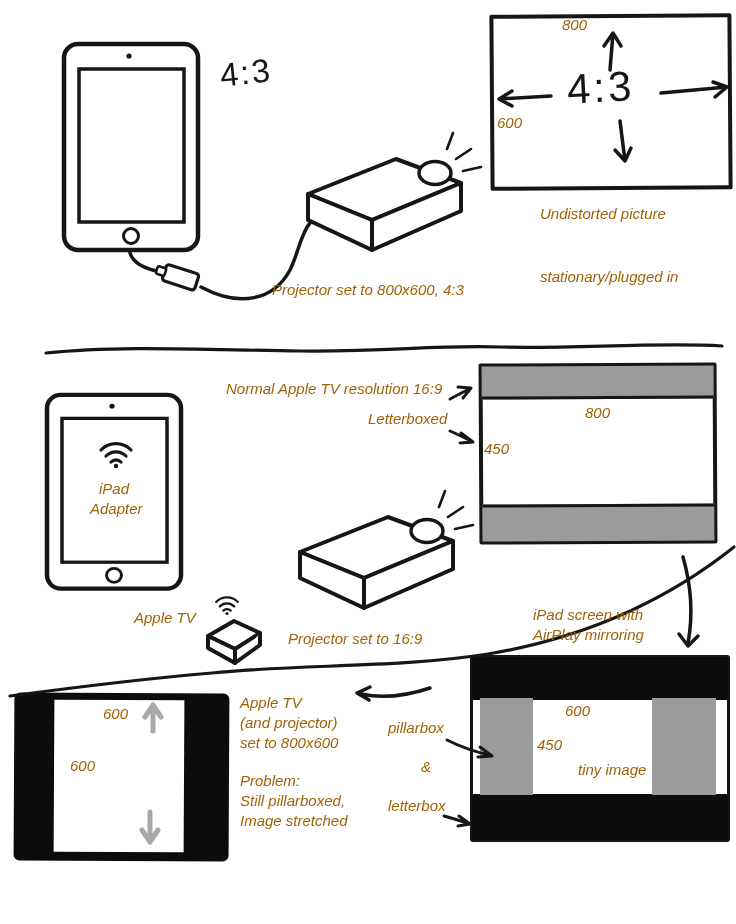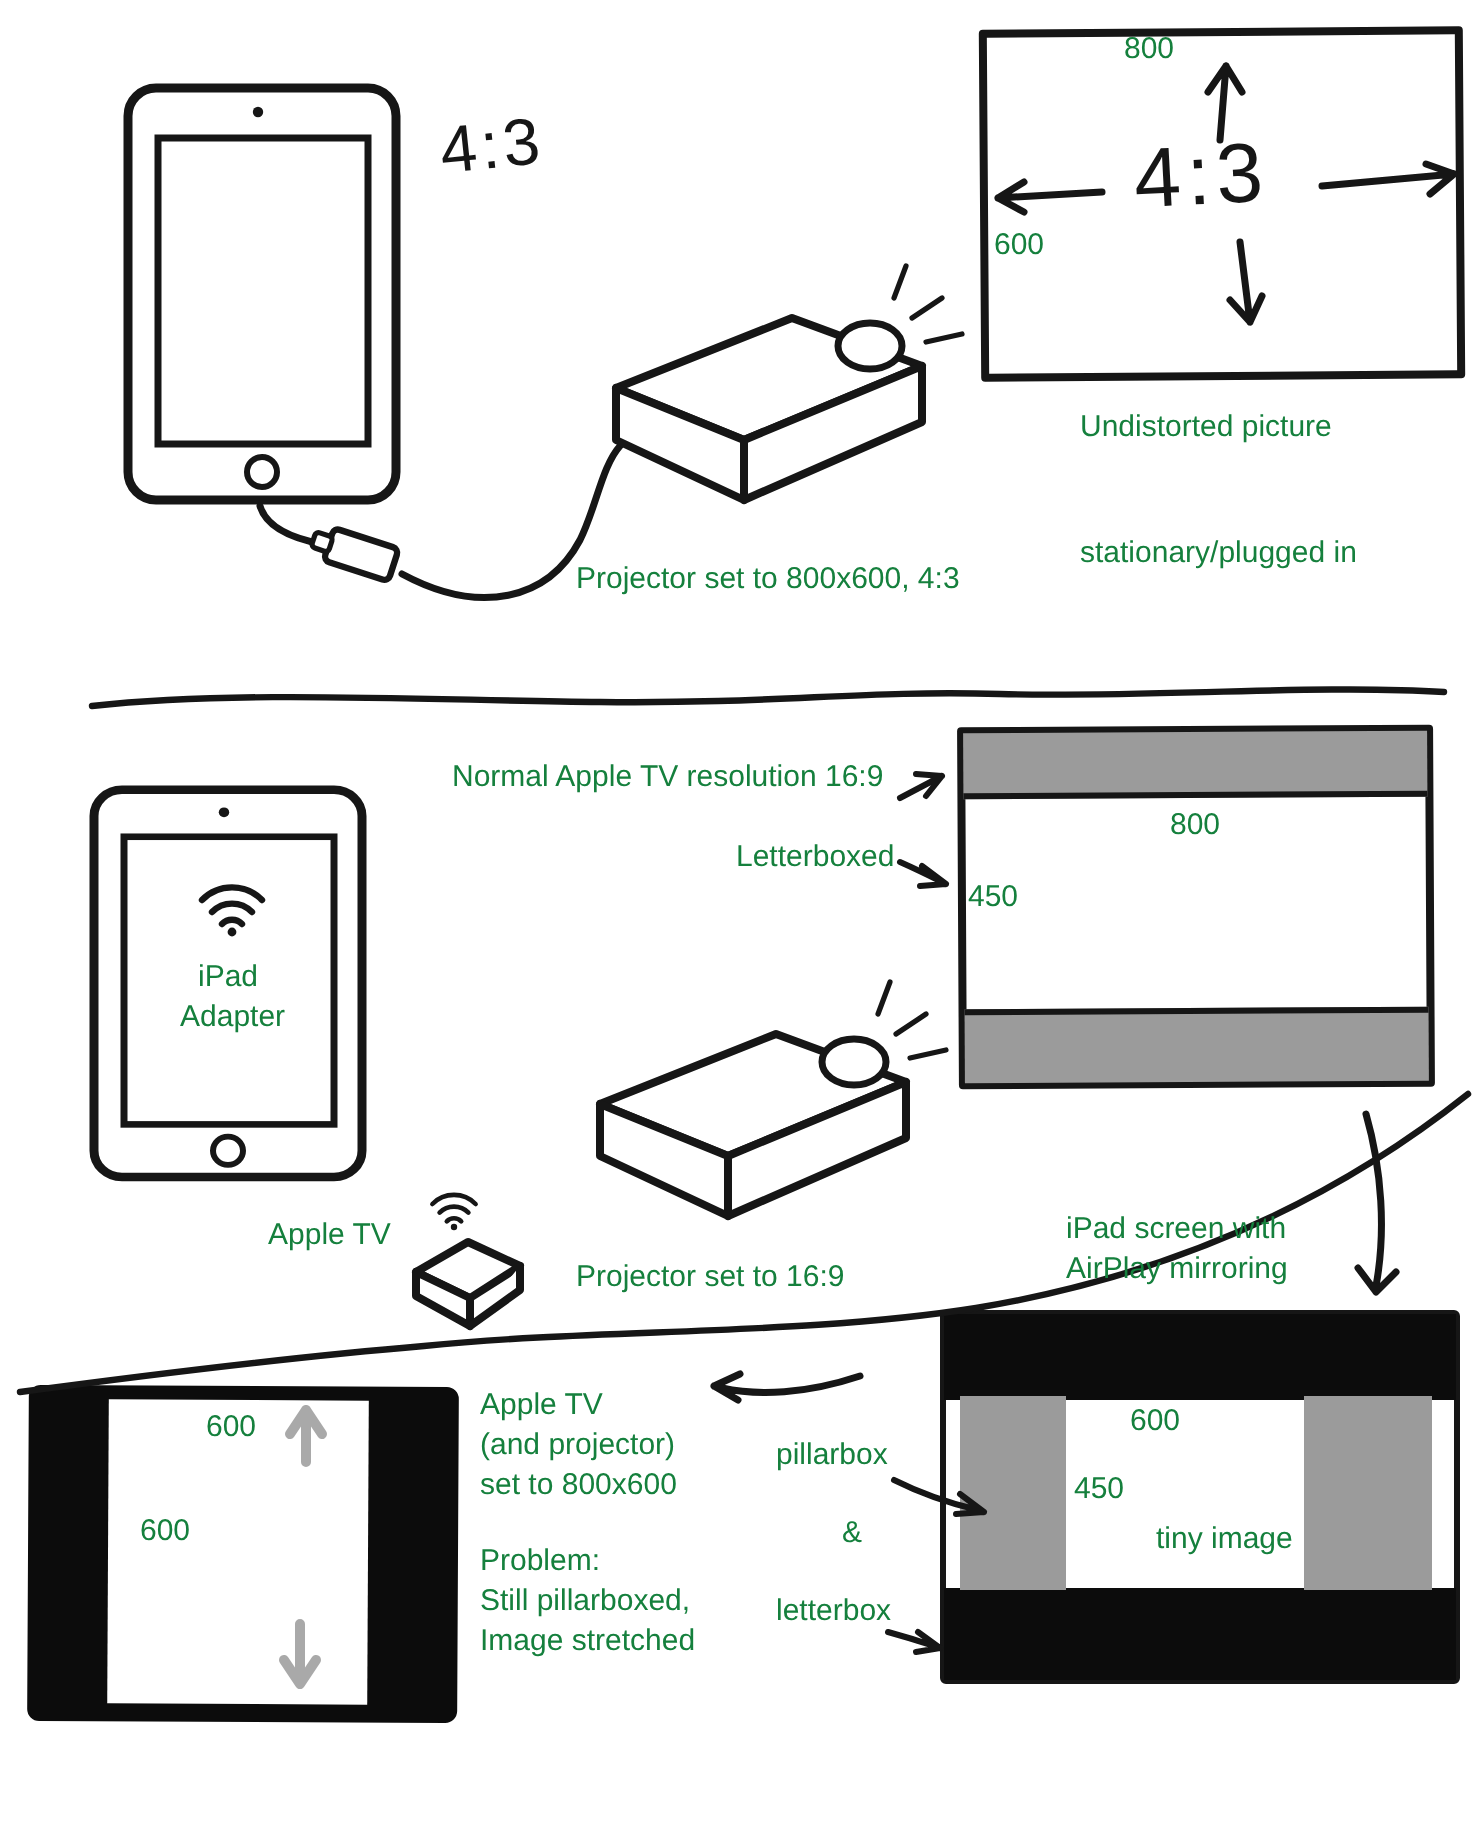--- a/index.html
+++ b/index.html
@@ -24,21 +24,21 @@
   .screen4 .lb.top { top:-1px; height:43px; }
   .screen4 .lb.bottom { bottom:-1px; height:46px; }
   .screen4 .pb { position:absolute; top:40px; bottom:44px; background:#9b9b9b; }
   .screen4 .pb.left { left:7px; width:53px; }
   .screen4 .pb.right { right:11px; width:64px; }
 
   
   .art { position:absolute; left:0; top:0; }
 
   
-  .lbl { position:absolute; color:#15803d; font-size:15px; line-height:1.2; white-space:nowrap; }
+  .lbl { position:absolute; color:#a16207; font-size:15px; line-height:1.2; white-space:nowrap;font-style:italic; }
   .lbl.md { font-size:20px; }
   .hand-lg { position:absolute; color:#161616; font-size:33px; font-weight:500;
              letter-spacing:2px; transform:rotate(-6deg); white-space:nowrap; }
   .hand-xl { position:absolute; color:#161616; font-size:42px; font-weight:500;
              letter-spacing:3px; transform:rotate(-3deg); white-space:nowrap; }
 </style>
 </head>
 <body>
 
 <div class="stage">
@@ -142,26 +142,26 @@
     <g stroke="#a9a9a9" stroke-width="5" stroke-linecap="round" fill="none">
       <path d="M153,731 L153,708 M153,705 l-8,12 M153,705 l8,12"></path>
       <path d="M150,812 L150,839 M150,842 l-8,-12 M150,842 l8,-12"></path>
     </g>
   </svg>
 
   <div class="hand-lg" style="left:220px;top:54px">4:3</div>
   <div class="lbl" style="left:562px;top:16px">800</div>
   <div class="lbl" style="left:497px;top:114px">600</div>
   <div class="hand-xl" style="left:567px;top:64px">4:3</div>
-  <div class="lbl" style="left:288px;top:281px">Projector set to 800x600, 4:3</div>
+  <div class="lbl" style="left:272px;top:281px">Projector set to 800x600, 4:3</div>
   <div class="lbl" style="left:540px;top:205px">Undistorted picture</div>
   <div class="lbl" style="left:540px;top:268px">stationary/plugged in</div>
 
   <div class="lbl" style="left:226px;top:380px">Normal Apple TV resolution 16:9</div>
-  <div class="lbl" style="left:368px;top:420px">Letterboxed</div>
+  <div class="lbl" style="left:368px;top:410px">Letterboxed</div>
   <div class="lbl" style="left:585px;top:404px">800</div>
   <div class="lbl" style="left:484px;top:440px">450</div>
   <div class="lbl" style="left:99px;top:480px">iPad</div>
   <div class="lbl" style="left:90px;top:500px">Adapter</div>
   <div class="lbl" style="left:134px;top:609px">Apple TV</div>
   <div class="lbl" style="left:288px;top:630px">Projector set to 16:9</div>
   <div class="lbl" style="left:533px;top:606px">iPad screen with</div>
   <div class="lbl" style="left:533px;top:626px">AirPlay mirroring</div>
 
   <div class="lbl" style="left:103px;top:705px">600</div>

